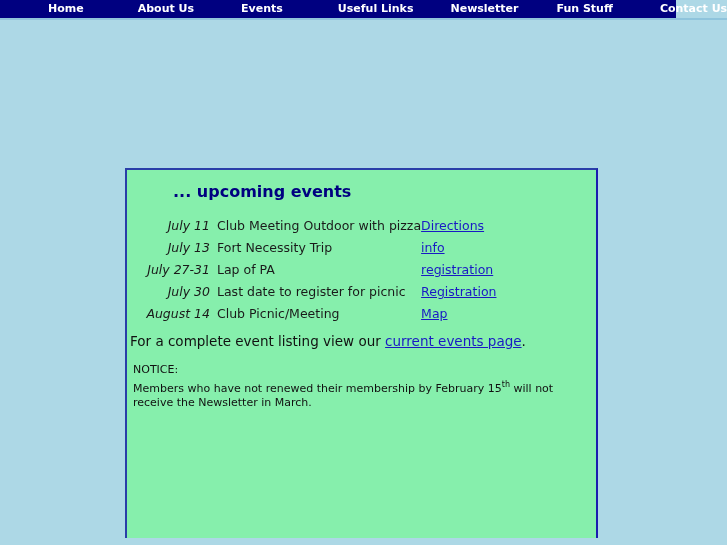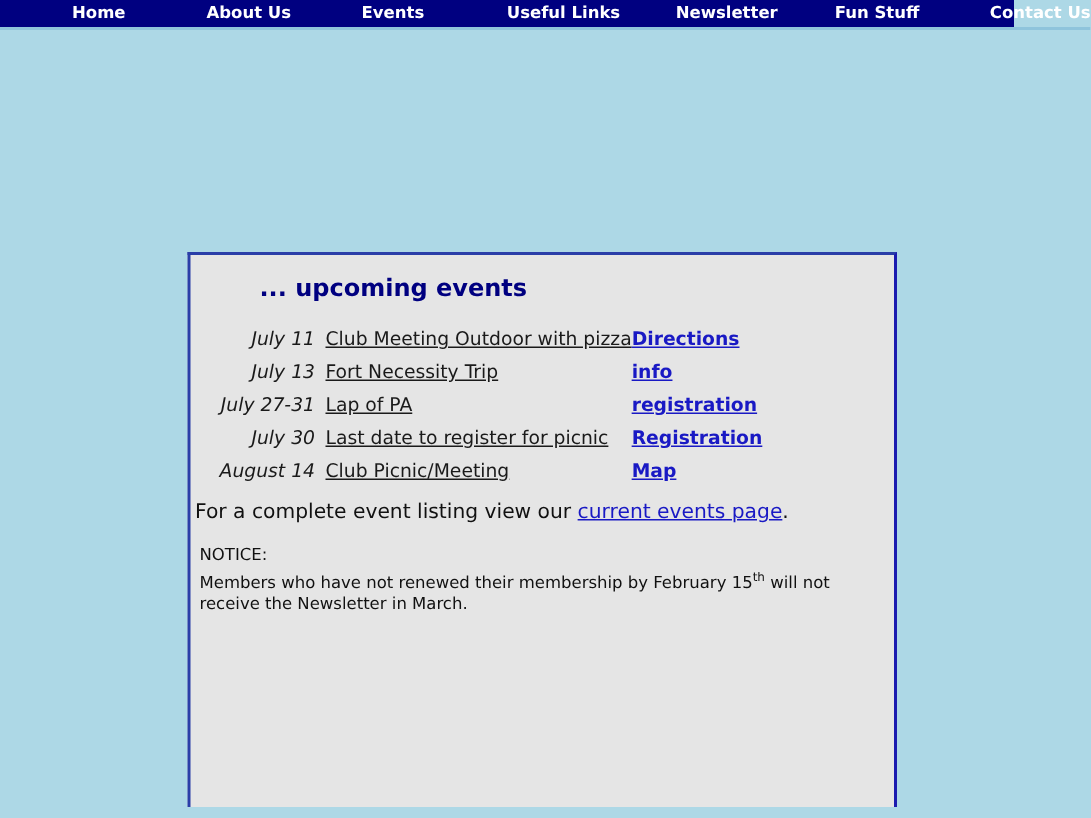--- a/index.html
+++ b/index.html
@@ -63,21 +63,21 @@
     position: absolute;
     left: 125px;
     top: 168px;
     width: 473px;
     height: 370px;
     border-left: 2px solid #2A3EA8;
     border-right: 2px solid #1B1BAF;
     border-top: 2px solid #2A3EA8;
     border-bottom: none;
     box-sizing: border-box;
-    background: #e5e5e5;
+    background: #86efac;
   }
 
   #panel-title {
     color: #000080;
     font-size: 16px;
     font-weight: bold;
     margin: 12px 0 0 46px;
     font-family: "DejaVu Sans", "Liberation Sans", sans-serif;
   }
 
@@ -98,26 +98,24 @@
     text-align: right;
     width: 79px;
     padding-right: 7px !important;
     white-space: nowrap;
     font-style: italic;
   }
   .col-desc {
     text-align: left;
     width: 191px;
     white-space: nowrap;
-    text-decoration: underline;
   }
   .col-link {
     text-align: left;
     white-space: nowrap;
-    font-weight: bold;
   }
   .col-link a, .inline-link {
     color: #1919C4;
     text-decoration: underline;
     cursor: pointer;
   }
 
   
   #listing-line {
     margin: 8px 0 0 3px;

